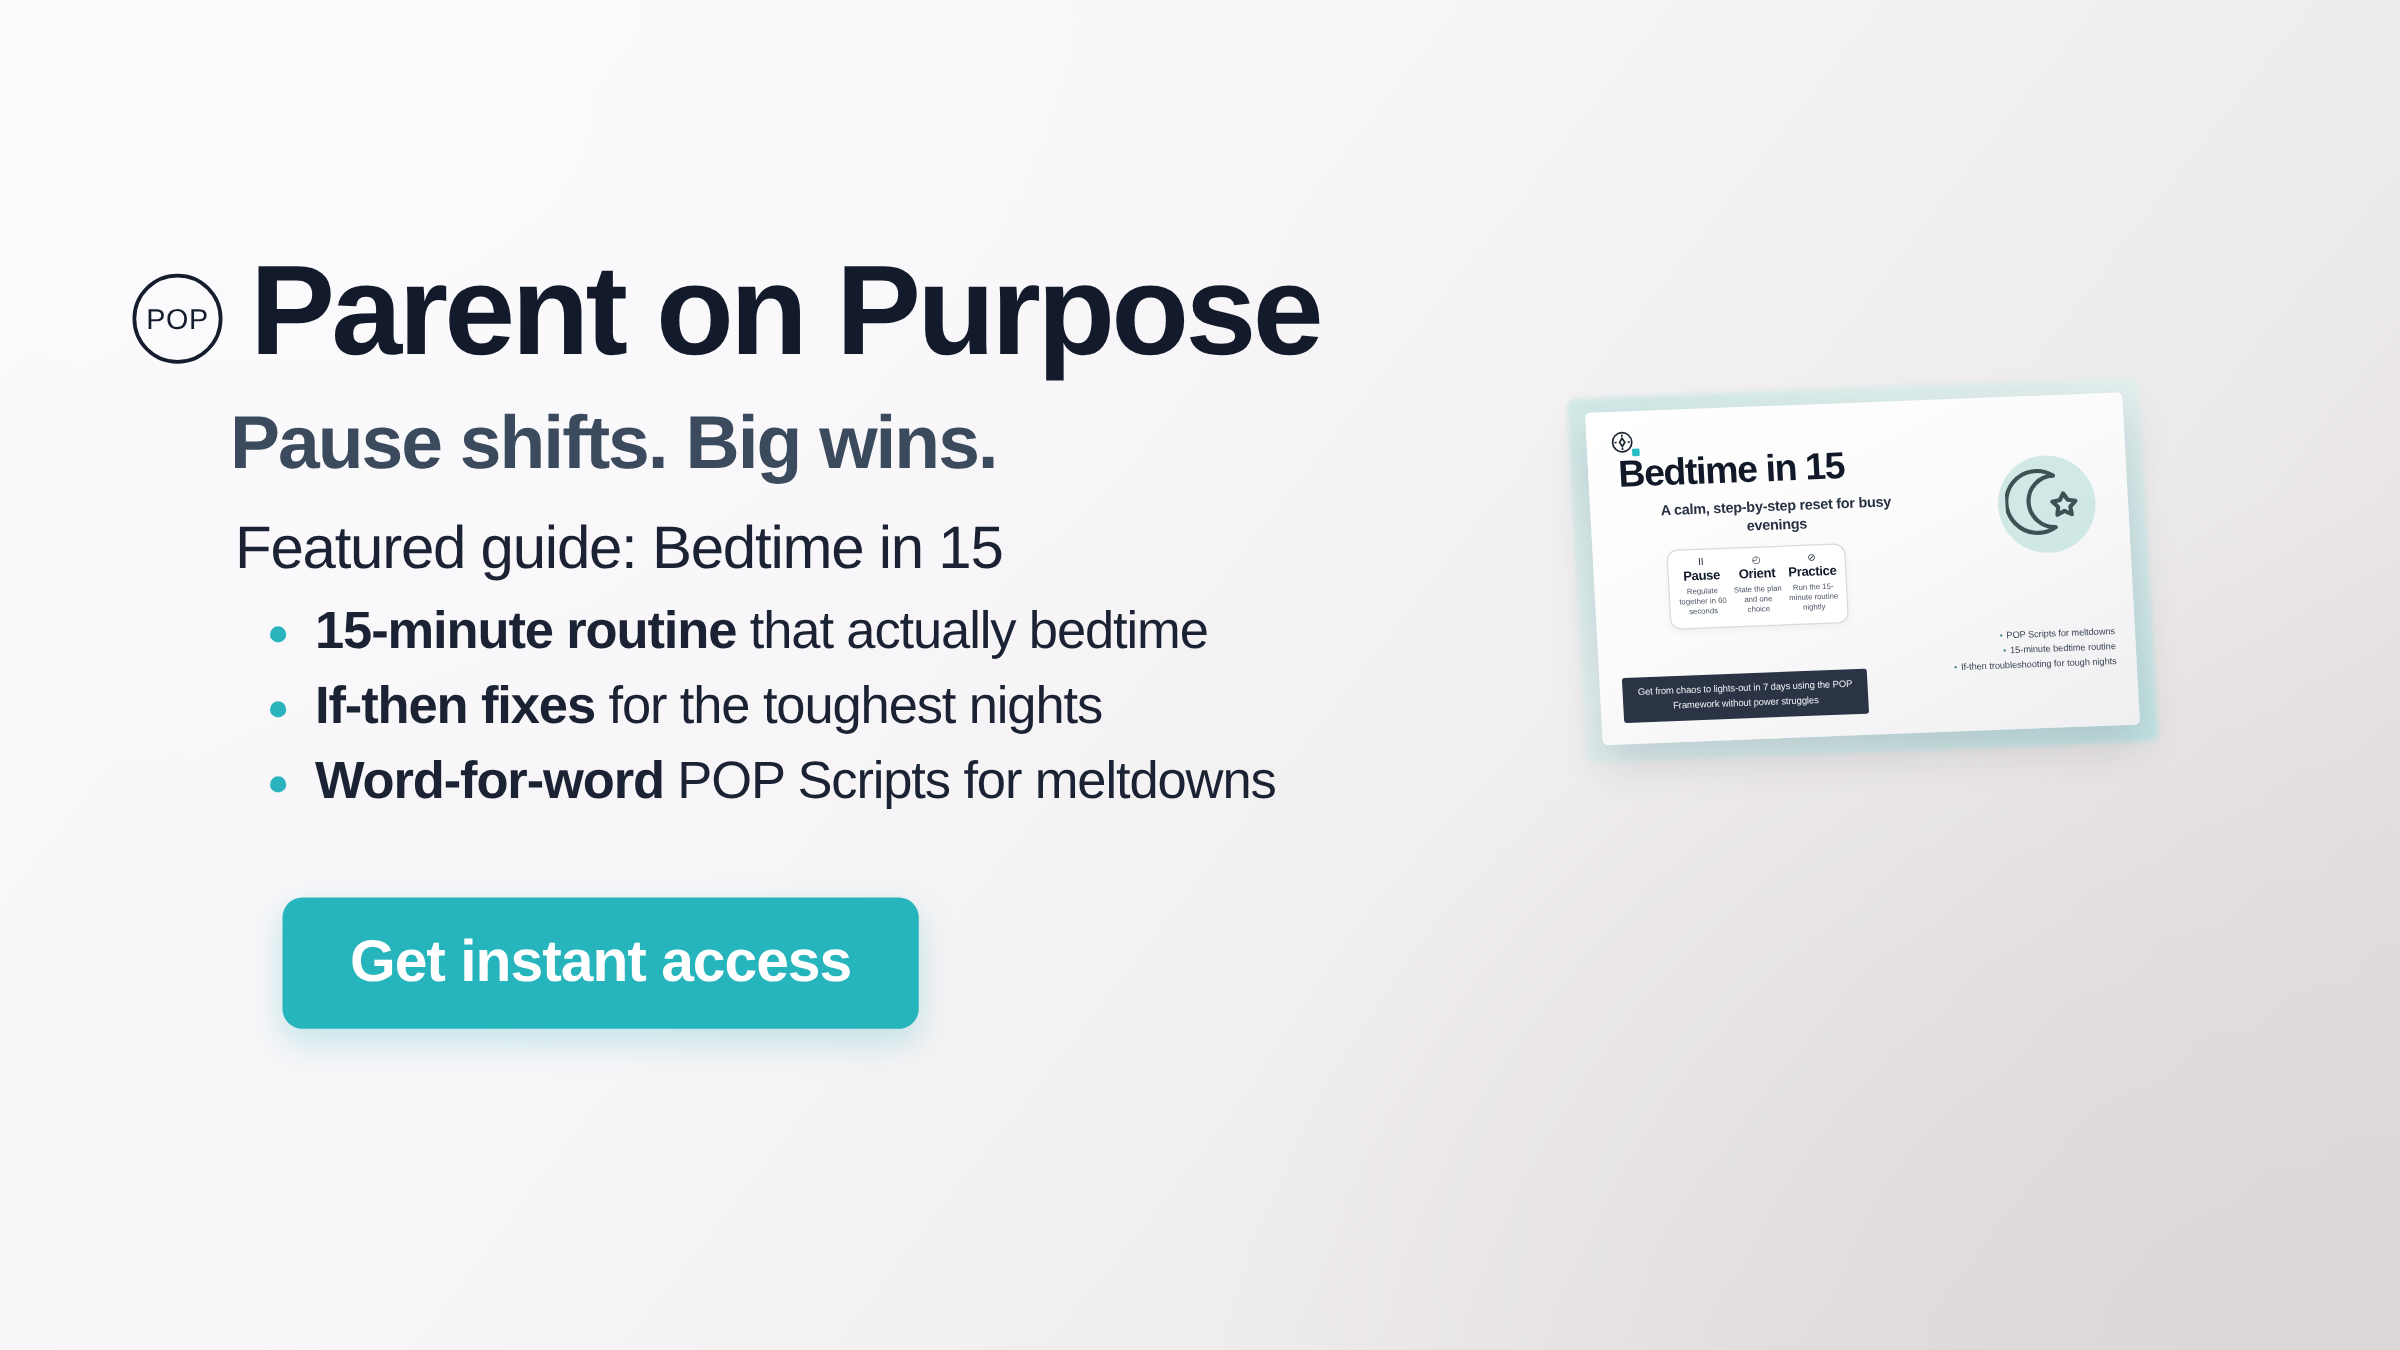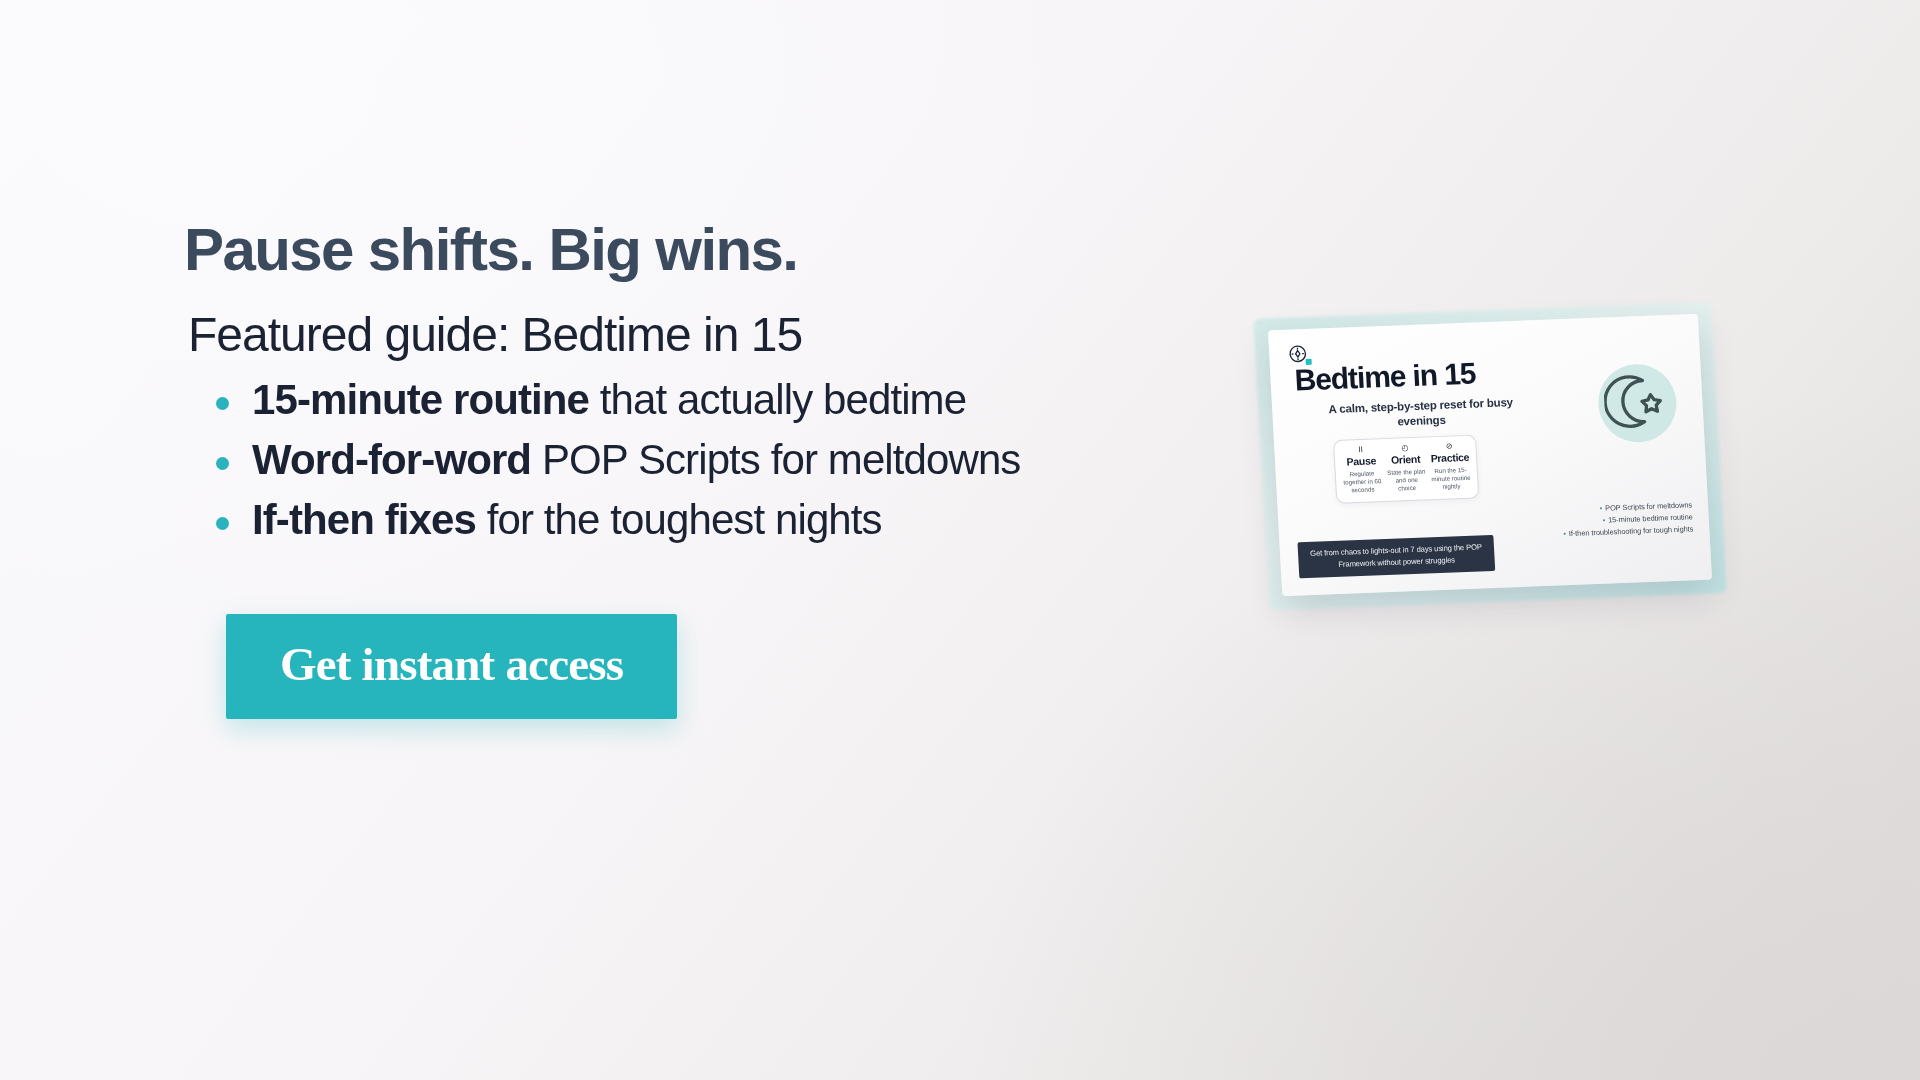--- a/index.html
+++ b/index.html
@@ -120,24 +120,24 @@
   .cta {
     display: inline-block;
     margin: 58px 0 0 120px;
     background: #26B5BC;
     color: #FFFFFF;
     font-size: 47px;
     font-weight: 700;
     letter-spacing: -0.8px;
     padding: 27px 54px 31px 54px;
     border: none;
-    border-radius: 2px;
+    border-radius: 16px;
     cursor: pointer;
     box-shadow: 0 10px 26px rgba(38,181,188,0.26);
-    font-family: Liberation Serif, serif;
+    font-family: Liberation Sans, sans-serif;
     line-height: 1;
   }
 
   
   .card-wrap {
     position: absolute;
     left: 1275px;
     top: 322px;
     width: 430px;
     height: 266px;
@@ -304,34 +304,40 @@
     letter-spacing: -0.1px;
   }
 </style>
 </head>
 <body>
 
 <div class="stage">
 
   <div class="left-col">
 
+    <div class="brand-row">
+      <div class="logo-badge">
+        <span>POP</span>
+      </div>
+      <h1 class="headline">Parent on Purpose</h1>
+    </div>
 
     <div class="subhead">Pause shifts. Big wins.</div>
 
     <div class="featured">Featured guide: Bedtime in 15</div>
 
     <ul class="bullets">
       <li>
         <span class="dot"></span><b>15-minute routine</b><span> that actually bedtime</span>
       </li>
       <li>
-        <span class="dot"></span><b>Word-for-word</b><span> POP Scripts for meltdowns</span>
+        <span class="dot"></span><b>If-then fixes</b><span> for the toughest nights</span>
       </li>
       <li>
-        <span class="dot"></span><b>If-then fixes</b><span> for the toughest nights</span>
+        <span class="dot"></span><b>Word-for-word</b><span> POP Scripts for meltdowns</span>
       </li>
     </ul>
 
     <button class="cta">Get instant access</button>
   </div>
 
   <div class="card-wrap">
     <div class="card-glow"></div>
     <div class="card">
 

